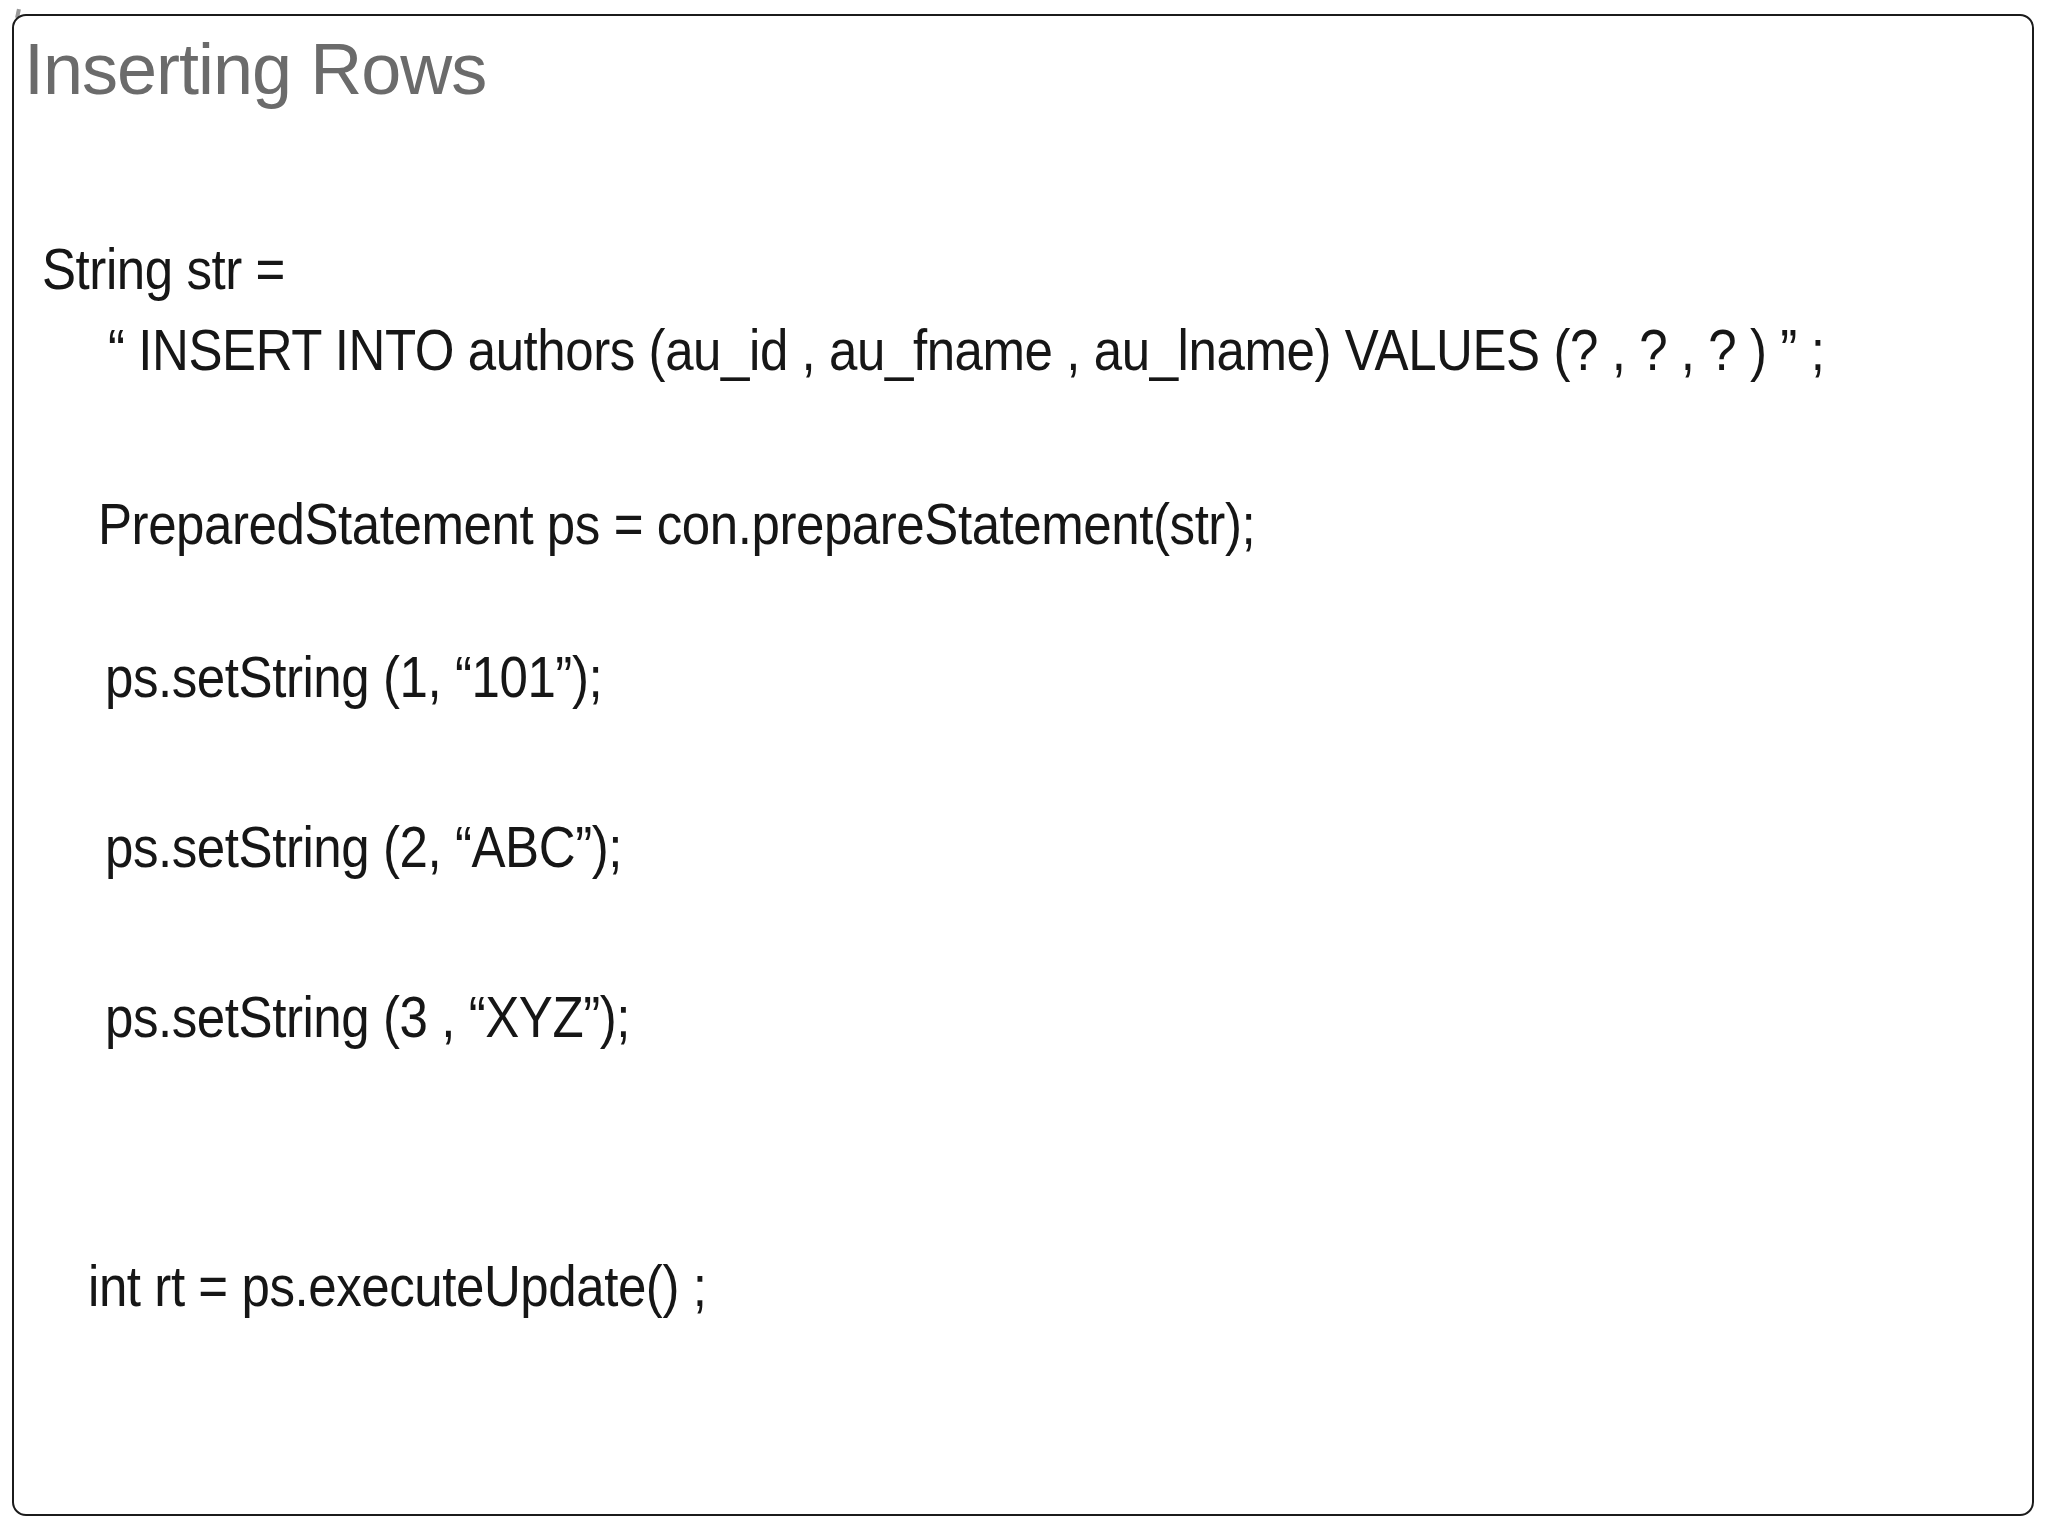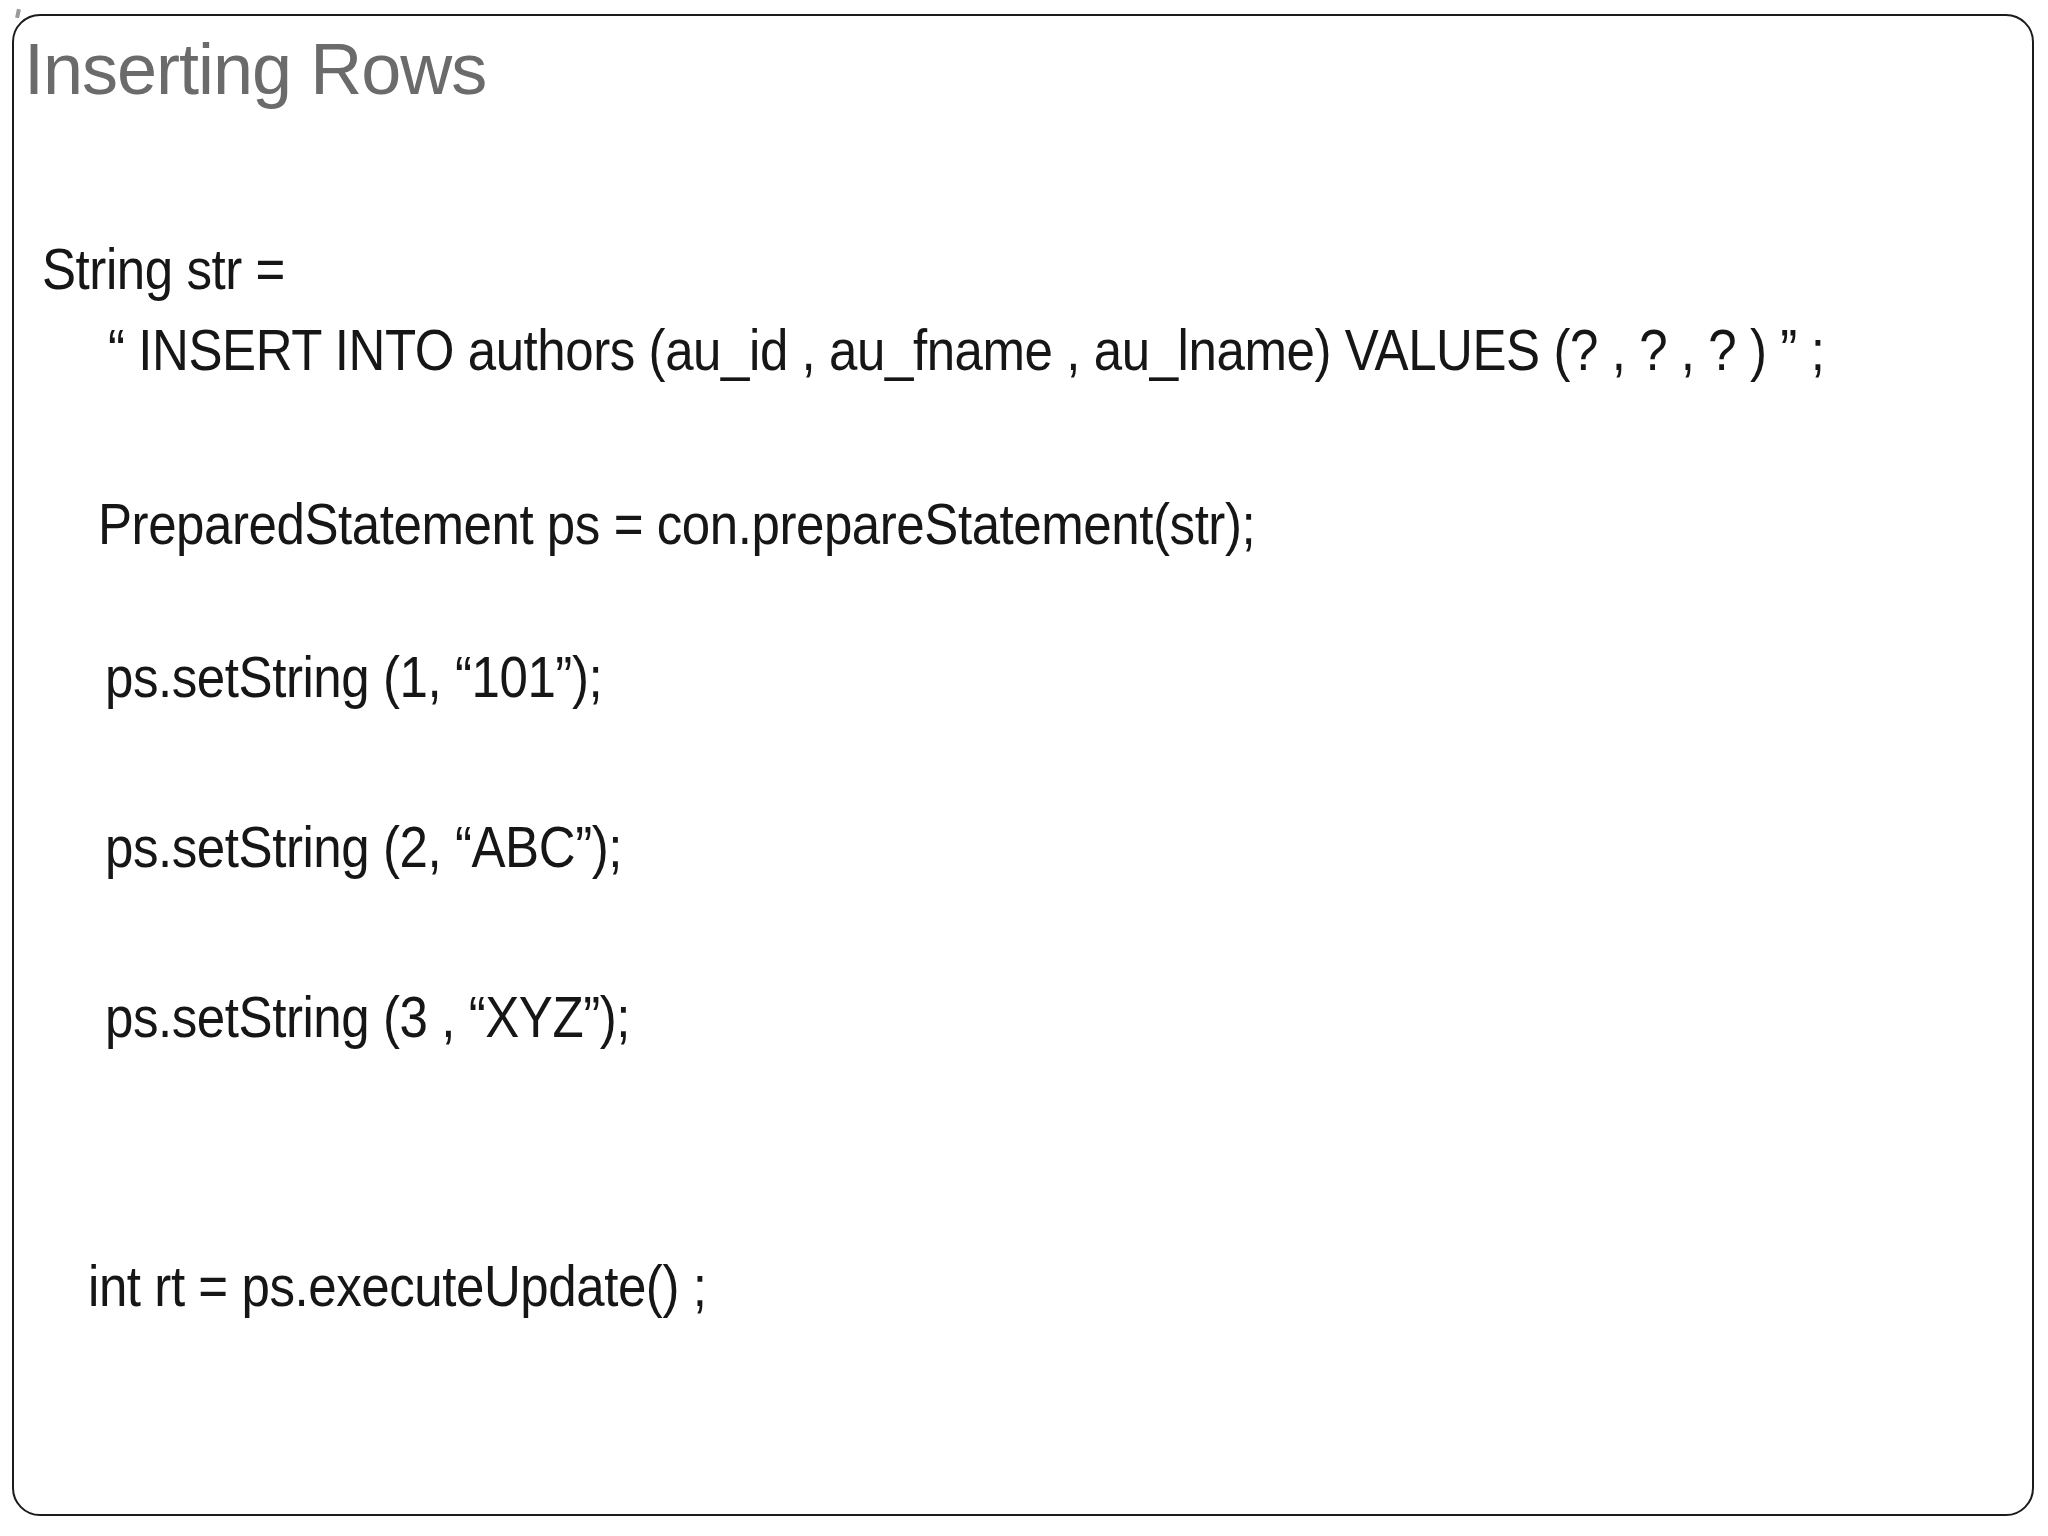--- a/index.html
+++ b/index.html
@@ -14,21 +14,21 @@
     font-family: "Liberation Sans", "DejaVu Sans", sans-serif;
     overflow: hidden;
   }
   .slide {
     position: absolute;
     left: 12px;
     top: 14px;
     width: 2018px;
     height: 1498px;
     border: 2px solid #1b1b1b;
-    border-radius: 28px;
+    border-radius: 14px;
     background: #ffffff;
   }
   .speck {
     position: absolute;
     left: 16px;
     top: 9px;
     width: 4px;
     height: 9px;
     background: #9a9a9a;
     transform: rotate(12deg);

